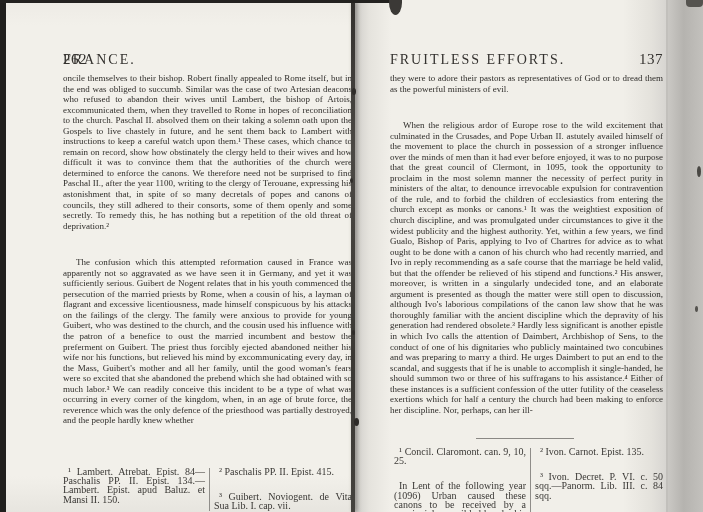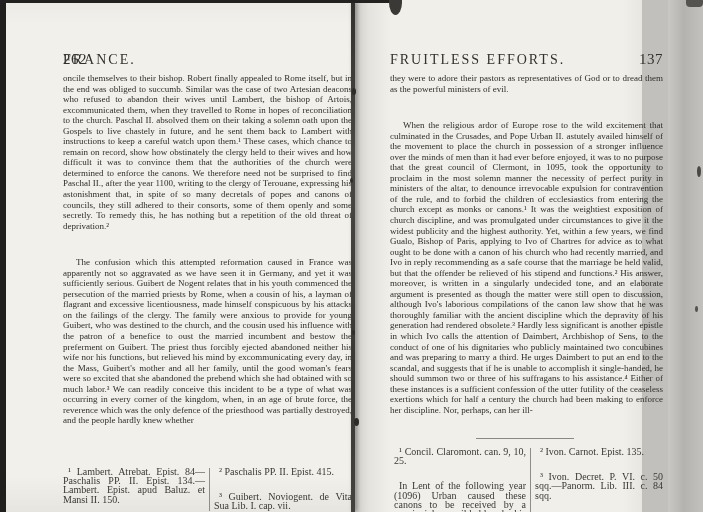--- a/index.html
+++ b/index.html
@@ -18,21 +18,21 @@
                    background:linear-gradient(90deg,#cac8c4,#b5b3af 45%,#c3c1bd); }
   .gutter-line   { position:absolute; left:351px; top:2px; width:4px; height:510px;
                    background:linear-gradient(180deg,#33312e,#4a4844 30%,#3a3834 70%,#44423e);
                    box-shadow:2px 0 4px rgba(70,68,64,.55); }
   .speck { position:absolute; border-radius:50%; background:#2e2c29; }
 
   
   .page { position:absolute; top:0; height:512px; }
   .page-left  { left:6px;  width:346px;
                 background:linear-gradient(180deg,#edebe5 0%,#f2f0ea 5%,#f2f0ea 93%,#e7e5df 100%); }
-  .page-right { left:355px; width:287px;
+  .page-right { left:355px; width:311px;
                 background:linear-gradient(90deg,#cfcdc9 0px,#e5e3dd 14px,#f1efe9 36px,#f1efe9 268px,#e4e2dc 296px,#d7d5d1 100%); }
 
   
   .page-header { position:absolute; top:52px; height:12px; color:#34322f; }
   .page-header .running-head { display:block; font-size:14px; letter-spacing:2px; }
   .page-header .page-num { position:absolute; top:-1px; font-size:15px; letter-spacing:.5px; }
   .header-left  { left:57px; width:289px; }
   .header-left .page-num  { left:0; }
   .header-right { left:35px; width:273px; }
   .header-right .page-num { right:0; }

